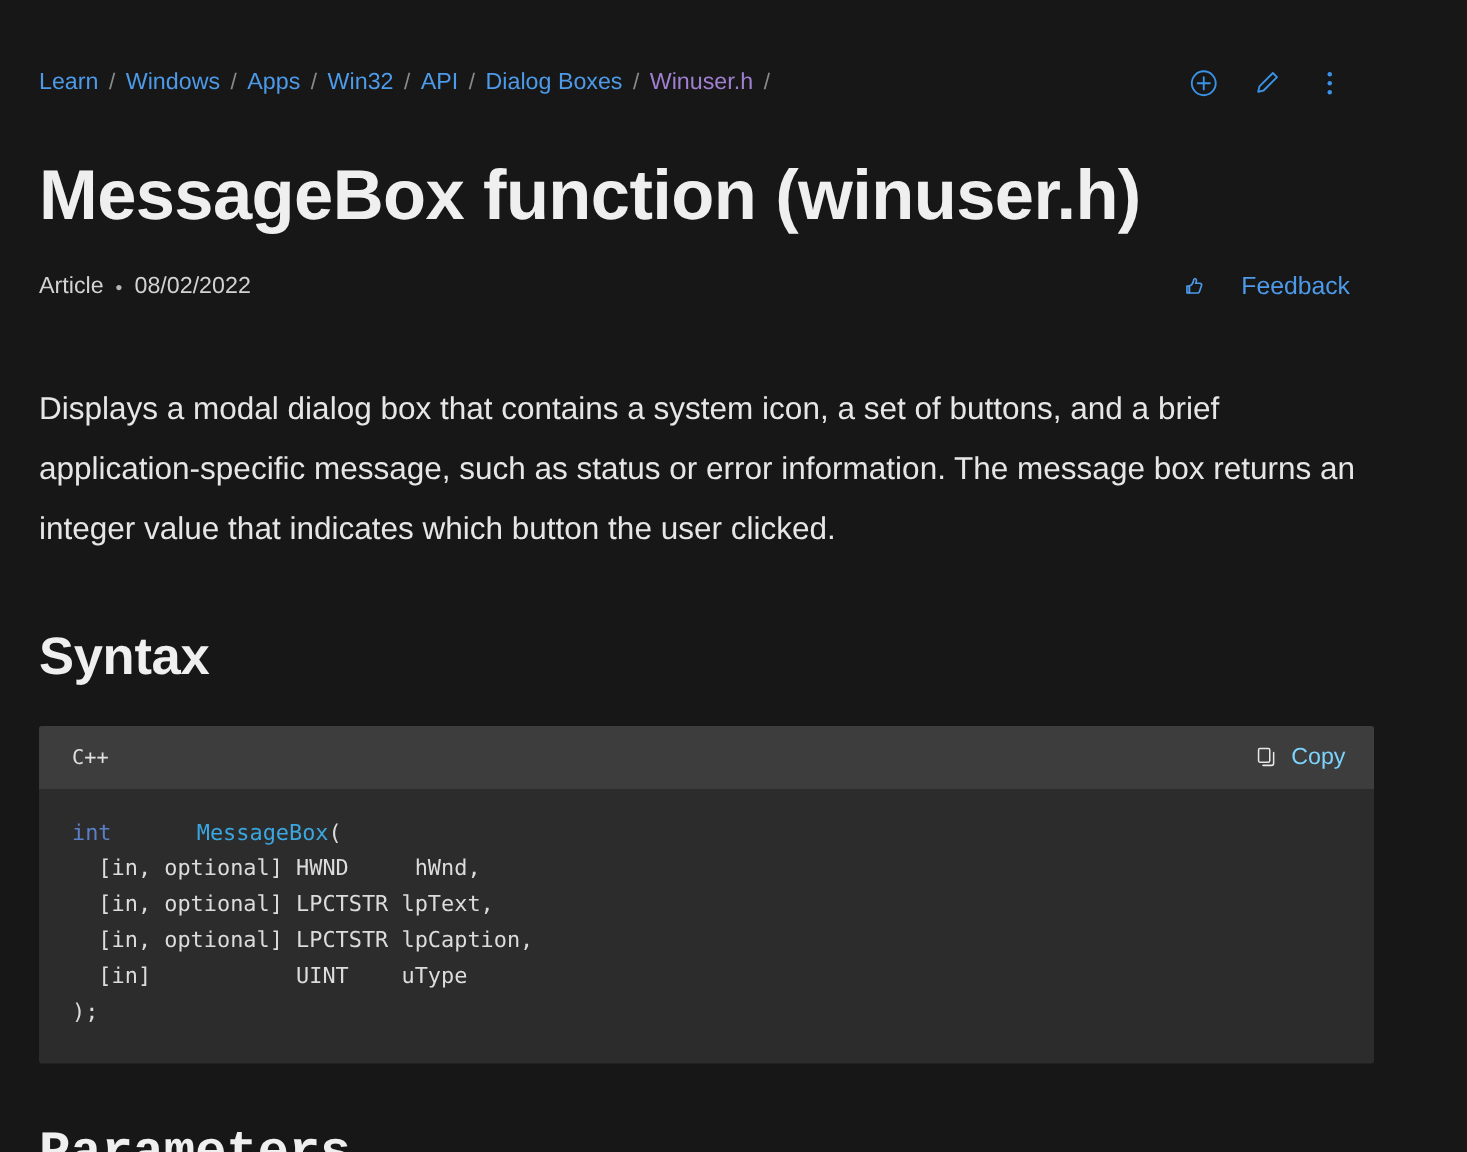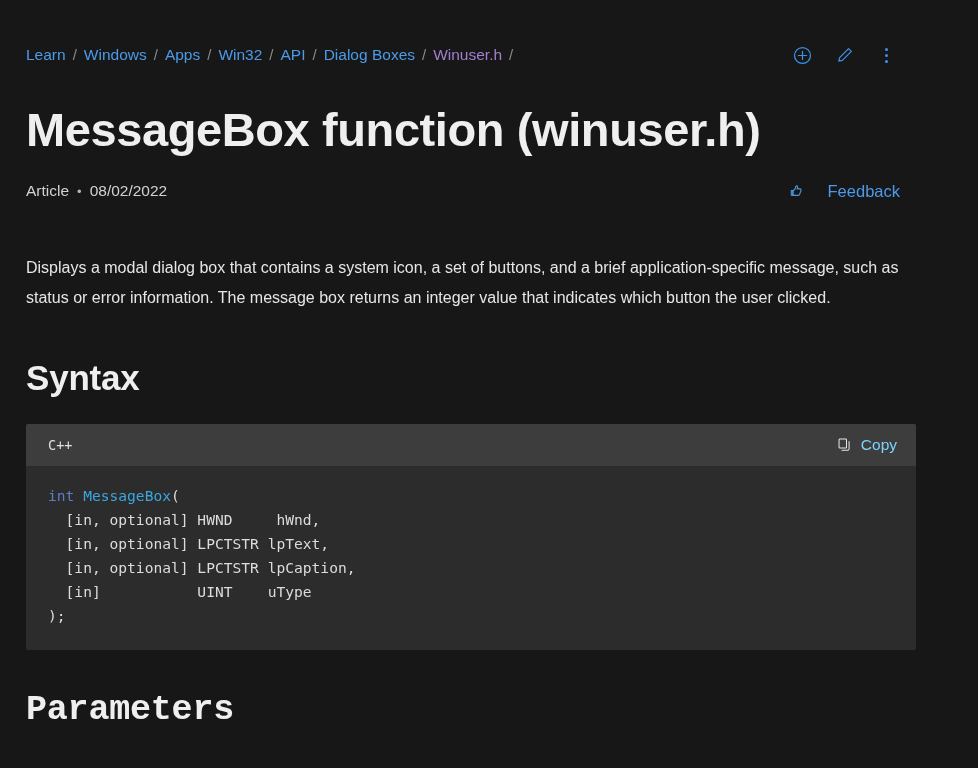--- a/index.html
+++ b/index.html
@@ -109,21 +109,21 @@
     gap: 23px;
     color: #4c9ae8;
     font-size: 16.5px;
     cursor: pointer;
   }
   .feedback svg { display: block; }
 
   
   p.lead {
     margin: 52px 0 0 0;
-    font-size: 16px;
+    font-size: 21px;
     line-height: 1.92;
     color: #e6e6e6;
     max-width: 886px;
   }
 
   
   h2.section {
     margin: 44px 0 0 0;
     font-size: 35px;
     font-weight: 600;
@@ -168,21 +168,21 @@
     margin: 0;
     padding: 18px 22px 22px 22px;
     font-family: "DejaVu Sans Mono", monospace;
     font-size: 14.6px;
     line-height: 23.9px;
     color: #dcdcdc;
     white-space: pre;
     overflow: hidden;
   }
   .tok-kw  { color: #5a7fc6; }
-  .tok-fn  { color: #3ba7e0; }
+  .tok-fn  { color: #3ba7e0; margin-left: 48px; }
   .tok-pl  { color: #dcdcdc; }
 </style>
 </head>
 <body>
 
 <div class="page">
 
   <div class="topbar">
 
     <nav class="breadcrumb" id="breadcrumb">

